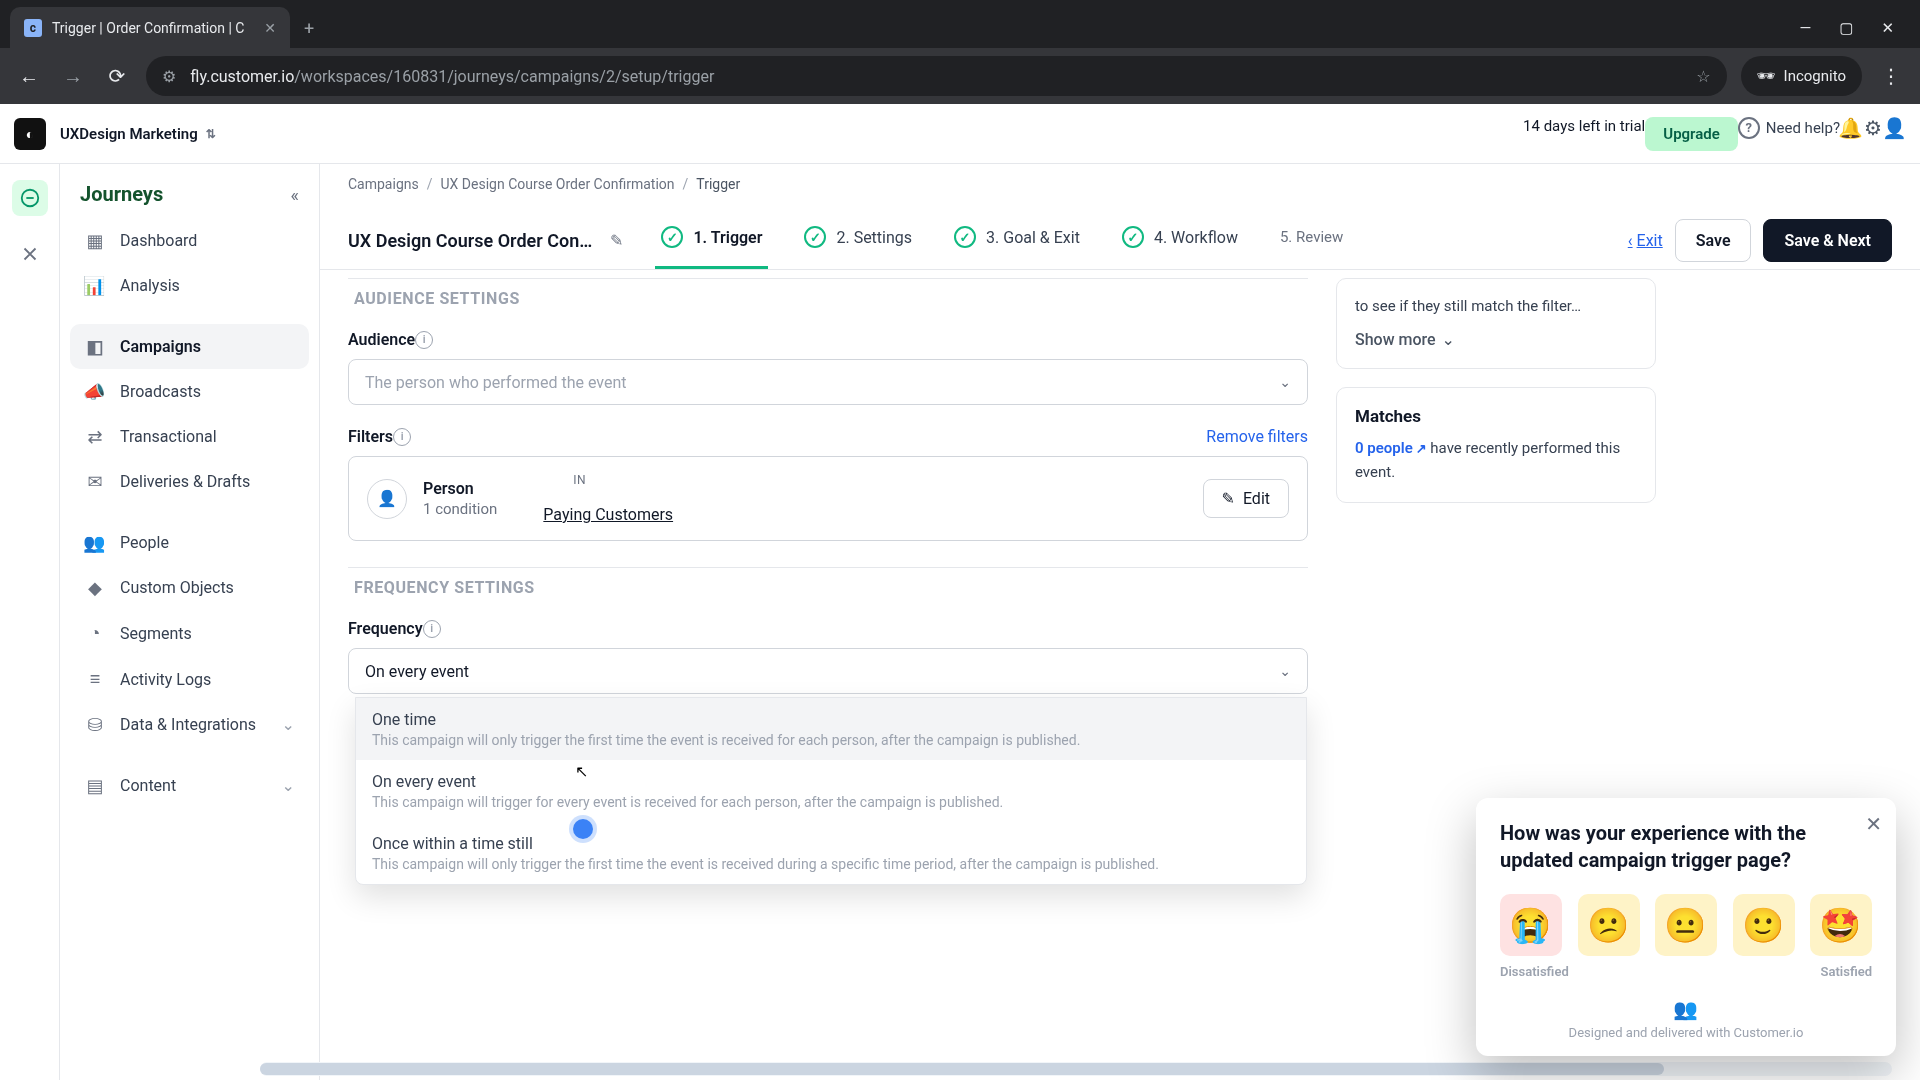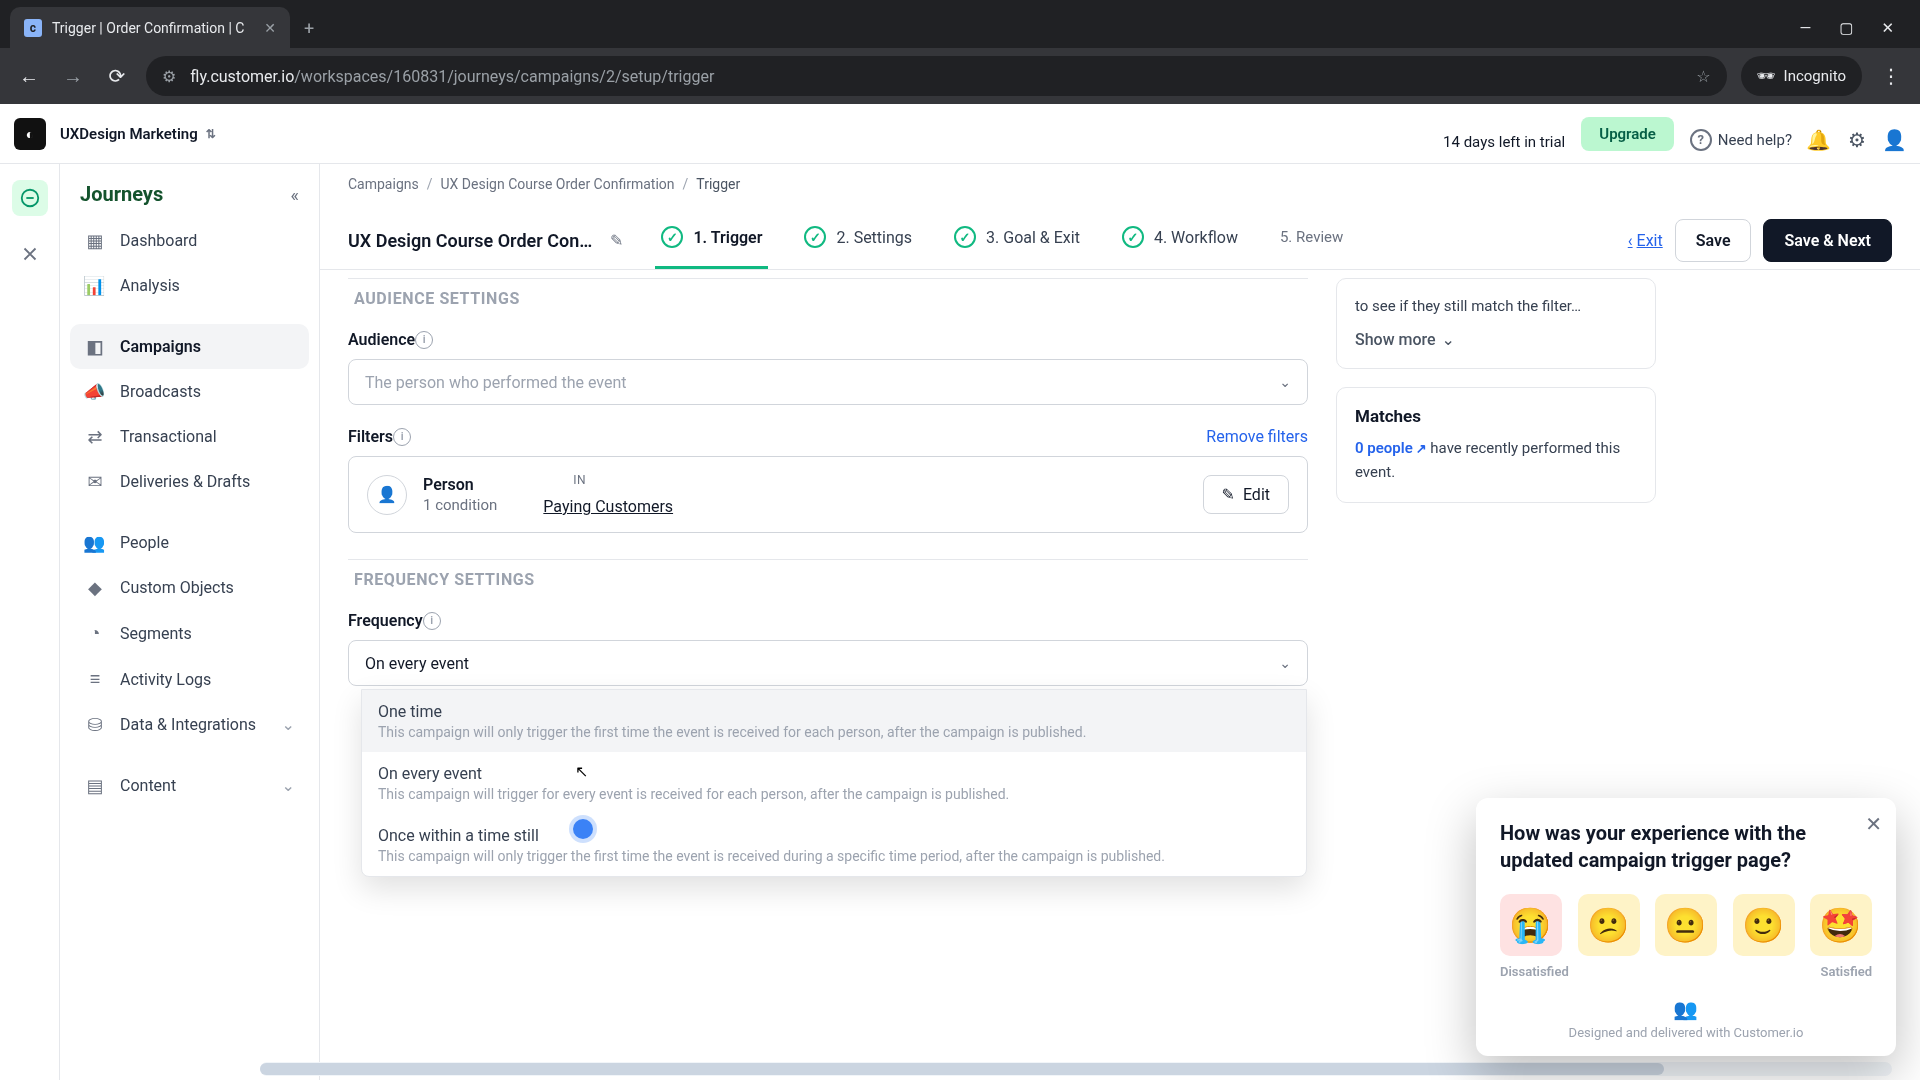--- a/index.html
+++ b/index.html
@@ -19,21 +19,21 @@
 .url-bar { flex: 1; display: flex; align-items: center; background: #202124; border-radius: 24px; height: 40px; padding: 0 16px; gap: 14px; color: #9aa0a6; font-size: 16px; }
 .url-host { color: #e8eaed; }
 .incog-chip { display: flex; align-items: center; gap: 8px; background: #202124; border-radius: 24px; height: 40px; padding: 0 16px; color: #e8eaed; font-size: 15px; }
 
 
 .app { background: #fff; height: calc(1080px - 48px - 56px); display: flex; flex-direction: column; }
 .topbar { height: 60px; background: #fff; border-bottom: 1px solid #e5e7eb; display: flex; align-items: center; padding: 0 14px; gap: 14px; }
 .logo { width: 32px; height: 32px; border-radius: 6px; background:#111; display:flex;align-items:center;justify-content:center;color:#fff;font-weight:700;font-size:14px; }
 .workspace { font-size: 15px; font-weight: 600; color: #111827; display: flex; align-items: center; gap: 8px; }
 .ws-updown { color: #6b7280; font-size: 12px; }
-.topbar-right { margin-left: auto; display: flex; align-items: flex-end; gap: 16px; }
+.topbar-right { margin-left: auto; display: flex; align-items: flex-start; }
 .trial-text { font-size: 15px; color: #111827; }
 .upgrade-btn { background: #bbf7d0; color: #065f46; font-weight: 600; padding: 8px 18px; border-radius: 8px; font-size: 15px; cursor:pointer;}
 .help { display: flex; align-items: center; gap: 6px; color: #374151; font-size: 15px; }
 .icon-circle { width: 22px; height: 22px; border: 2px solid #6b7280; border-radius: 50%; display:flex;align-items:center;justify-content:center;font-size:13px;color:#6b7280;font-weight:700; }
 .topbar-icon { width:22px; height:22px; display:flex;align-items:center;justify-content:center;color:#4b5563;font-size:20px;cursor:pointer; }
 
 .body { flex: 1; display: flex; min-height: 0; }
 
 .rail { width: 60px; background: #fff; border-right: 1px solid #e5e7eb; display: flex; flex-direction: column; align-items: center; padding-top: 16px; gap: 20px; }
 .rail-item { width: 36px; height: 36px; border-radius: 8px; display:flex;align-items:center;justify-content:center; }
@@ -84,21 +84,21 @@
 .link-action { color:#2563eb;font-size:16px;cursor:pointer; }
 .filter-card { border:1px solid #d1d5db;border-radius:8px;padding:16px 18px;display:flex;align-items:center;gap:16px;margin-top:10px; }
 .avatar-ico { width:40px;height:40px;border:1px solid #d1d5db;border-radius:50%;display:flex;align-items:center;justify-content:center;color:#6b7280; }
 .filter-info { display:flex;flex-direction:column;gap:2px; }
 .filter-title { font-weight:600;font-size:16px;color:#111827; }
 .filter-sub { font-size:15px;color:#6b7280; }
 .filter-in { margin-left:30px;font-size:12px;color:#6b7280;letter-spacing:0.5px; }
 .segment-link { color:#111827;font-weight:400;text-decoration:underline;font-size:16px; }
 .edit-btn { margin-left:auto;border:1px solid #d1d5db;border-radius:8px;padding:9px 18px;display:flex;align-items:center;gap:8px;font-size:16px;color:#111827;cursor:pointer; }
 
-.dropdown-menu { position:absolute; left:12px; right:0; top:48px; background:#fff;border:1px solid #e5e7eb;border-radius:0 0 8px 8px;box-shadow:0 12px 30px rgba(0,0,0,0.12); z-index:20; }
+.dropdown-menu { position:absolute; left:6px; right:0; top:48px; background:#fff;border:1px solid #e5e7eb;border-radius:0 0 8px 8px;box-shadow:0 12px 30px rgba(0,0,0,0.12); z-index:20; }
 .dd-item { padding:12px 16px; cursor:pointer; }
 .dd-item.hovered { background:#f3f4f6; }
 .dd-title { font-size:16px;color:#374151; }
 .dd-desc { font-size:14px;color:#9ca3af;margin-top:3px; }
 
 .info-card { border:1px solid #e5e7eb;border-radius:10px;padding:16px 18px;font-size:15px;color:#374151;line-height:1.5; }
 .show-more { display:flex;align-items:center;gap:6px;color:#4b5563;font-size:16px;font-weight:500;margin-top:10px;cursor:pointer; }
 
 .matches-card { border:1px solid #e5e7eb;border-radius:10px;padding:18px;margin-top:18px; }
 .matches-title { font-weight:700;font-size:17px;color:#111827;margin-bottom:10px; }
@@ -317,21 +317,21 @@
               <span class="info-ico">i</span>
             </div>
             <span class="link-action">Remove filters</span>
           </div>
           <div class="filter-card">
             <span class="avatar-ico">👤</span>
             <div class="filter-info">
               <span class="filter-title">Person</span>
               <span class="filter-sub">1 condition</span>
             </div>
-            <div style="display:flex;flex-direction:column;gap:10px;margin-left:30px">
+            <div style="display:flex;flex-direction:column;gap:18px;margin-left:30px">
               <span class="filter-in">IN</span>
               <span class="segment-link">Paying Customers</span>
             </div>
             <span class="edit-btn">
                 <span>✎</span>
                 <span>Edit</span>
               </span>
           </div>
 
           <div class="section-label" style="margin-top:26px">FREQUENCY SETTINGS</div>

